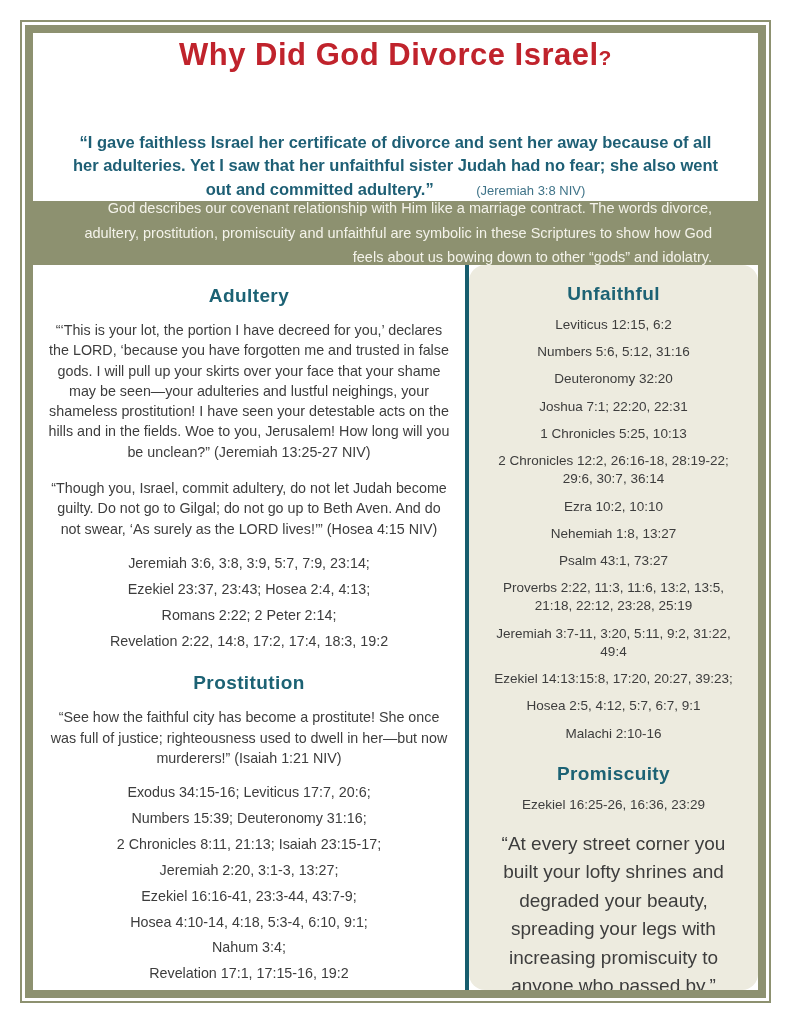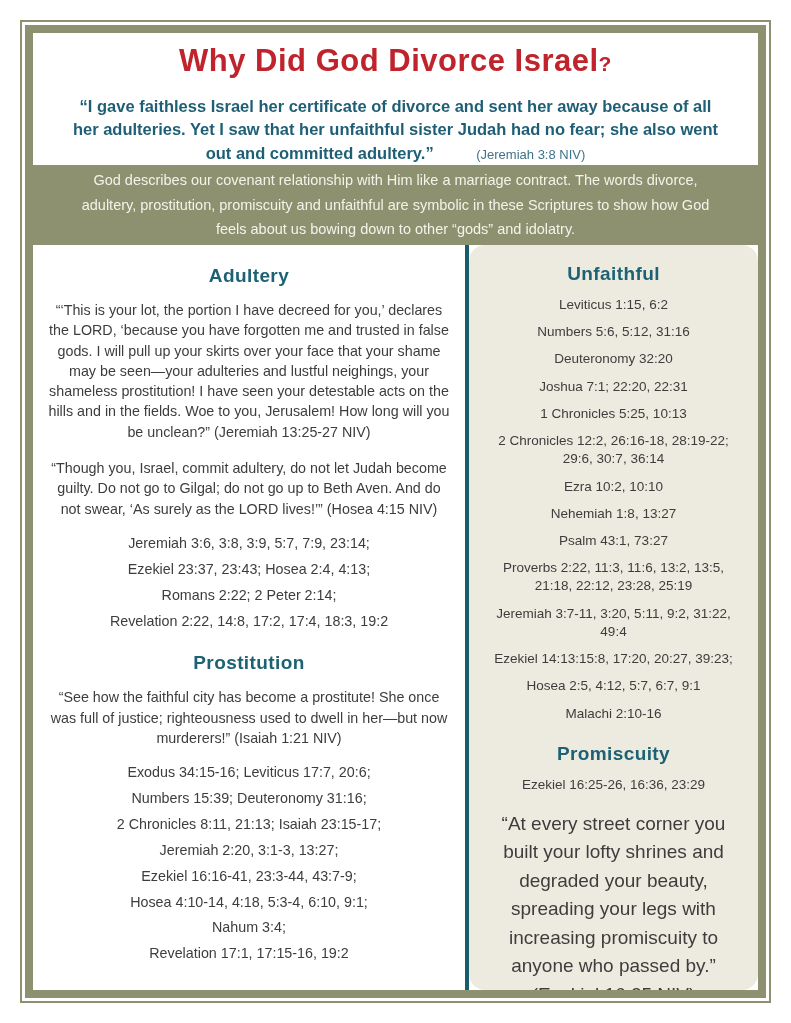--- a/index.html
+++ b/index.html
@@ -19,44 +19,44 @@
   }
   .frame-inner {
     height: 100%;
     border: 8px solid var(--olive, #8d9170);
     background: #fff;
     display: flex; flex-direction: column;
     overflow: hidden;
   }
   
   .header {
-    height: 132px;
-    display: flex; flex-direction: column; justify-content: flex-end;
+    height: 168px;
+    display: flex; flex-direction: column; justify-content: space-between;
     text-align: center; padding: 4px 28px 0;
   }
   .page-title {
     font-size: 31px; font-weight: bold; letter-spacing: 0.5px;
     color: var(--red, #c0232c);
     margin-bottom: 16px;
   }
   .page-title .qmark { font-size: 21px; font-weight: bold; }
   .subtitle {
     font-size: 16.5px; font-weight: bold; line-height: 1.42;
     color: var(--teal-dark, #1e5f75);
     max-width: 648px; margin: 0 auto;
   }
   .subtitle-citation {
     font-size: 13px; font-weight: normal; color: #3f7388; margin-left: 38px;
   }
   
   .banner {
-    height: 80px; background: var(--olive, #8d9170);
+    height: 64px; background: var(--olive, #8d9170);
     color: #f4f3ea; font-size: 14.5px; line-height: 1.72;
     display: flex; align-items: center; justify-content: center;
-    text-align: center; padding: 6px 46px;
+    text-align: right; padding: 6px 46px;
   }
   
   .columns { flex: 1; display: flex; min-height: 0; }
   .col-left {
     width: 432px; background: #ffffff; text-align: center;
     padding: 12px 15px 0; overflow: hidden;
   }
   .divider { width: 4px; background: var(--divider, #175d6d); }
   .col-right {
     flex: 1; background: var(--cream, #edebdf); text-align: center;
@@ -131,21 +131,21 @@
             </div>
           </div>
         </div>
 
         <div class="divider"></div>
 
         <div class="col-right">
           <div>
             <h2 class="section-heading">Unfaithful</h2>
             <div>
-              <div class="ref-entry">Leviticus  1:15, 6:2</div>
+              <div class="ref-entry">Leviticus  12:15, 6:2</div>
               <div class="ref-entry">Numbers 5:6, 5:12, 31:16</div>
               <div class="ref-entry">Deuteronomy 32:20</div>
               <div class="ref-entry">Joshua 7:1; 22:20, 22:31</div>
               <div class="ref-entry">1 Chronicles 5:25, 10:13</div>
               <div class="ref-entry">2 Chronicles 12:2, 26:16-18, 28:19-22; 29:6, 30:7, 36:14</div>
               <div class="ref-entry">Ezra 10:2, 10:10</div>
               <div class="ref-entry">Nehemiah 1:8, 13:27</div>
               <div class="ref-entry">Psalm 43:1, 73:27</div>
               <div class="ref-entry">Proverbs 2:22, 11:3, 11:6, 13:2, 13:5, 21:18, 22:12, 23:28, 25:19</div>
               <div class="ref-entry">Jeremiah  3:7-11, 3:20, 5:11, 9:2, 31:22, 49:4</div>

